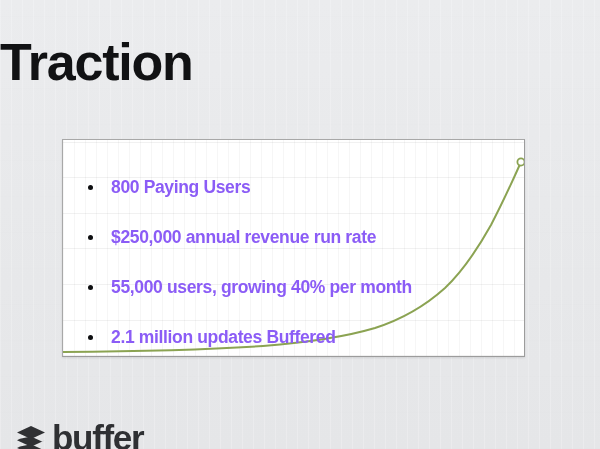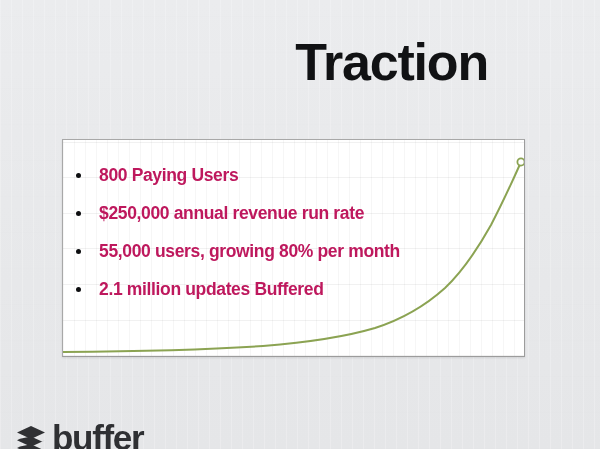--- a/index.html
+++ b/index.html
@@ -41,21 +41,21 @@
     opacity: .5;
     pointer-events: none;
   }
 
   
   #title {
     position: absolute;
     top: 36px;
     left: 0;
     width: 488px;
-    text-align: right;
+    text-align: left;
     font-size: 52px;
     font-weight: bold;
     letter-spacing: -1.2px;
     color: #111214;
     line-height: 1;
     font-family: "Liberation Sans", sans-serif;
   }
 
   
   #panel {
@@ -104,27 +104,27 @@
     position: absolute;
     left: 0;
     top: 0;
     width: 463px;
     padding: 16px 0 0 0;
     margin: 0;
     list-style: none;
   }
   #bullets li {
     position: relative;
-    margin: 0;
+    margin: 12px;
     padding: 0 0 0 36px;
     height: 38px;
     line-height: 38px;
     font-size: 17.5px;
     font-weight: bold;
-    color: #be185d;
+    color: #8b5cf6;
     letter-spacing: -0.35px;
     white-space: nowrap;
   }
   #bullets li .dot {
     position: absolute;
     left: 13px;
     top: 17px;
     width: 5px;
     height: 5px;
     border-radius: 50%;
@@ -172,21 +172,21 @@
       <li>
         <span class="dot"></span>
         <span>800 Paying Users</span>
       </li>
       <li>
         <span class="dot"></span>
         <span>$250,000 annual revenue run rate</span>
       </li>
       <li>
         <span class="dot"></span>
-        <span>55,000 users, growing 80% per month</span>
+        <span>55,000 users, growing 40% per month</span>
       </li>
       <li>
         <span class="dot"></span>
         <span>2.1 million updates Buffered</span>
       </li>
     </ul>
 
   </div>
 
   <div id="logo">

